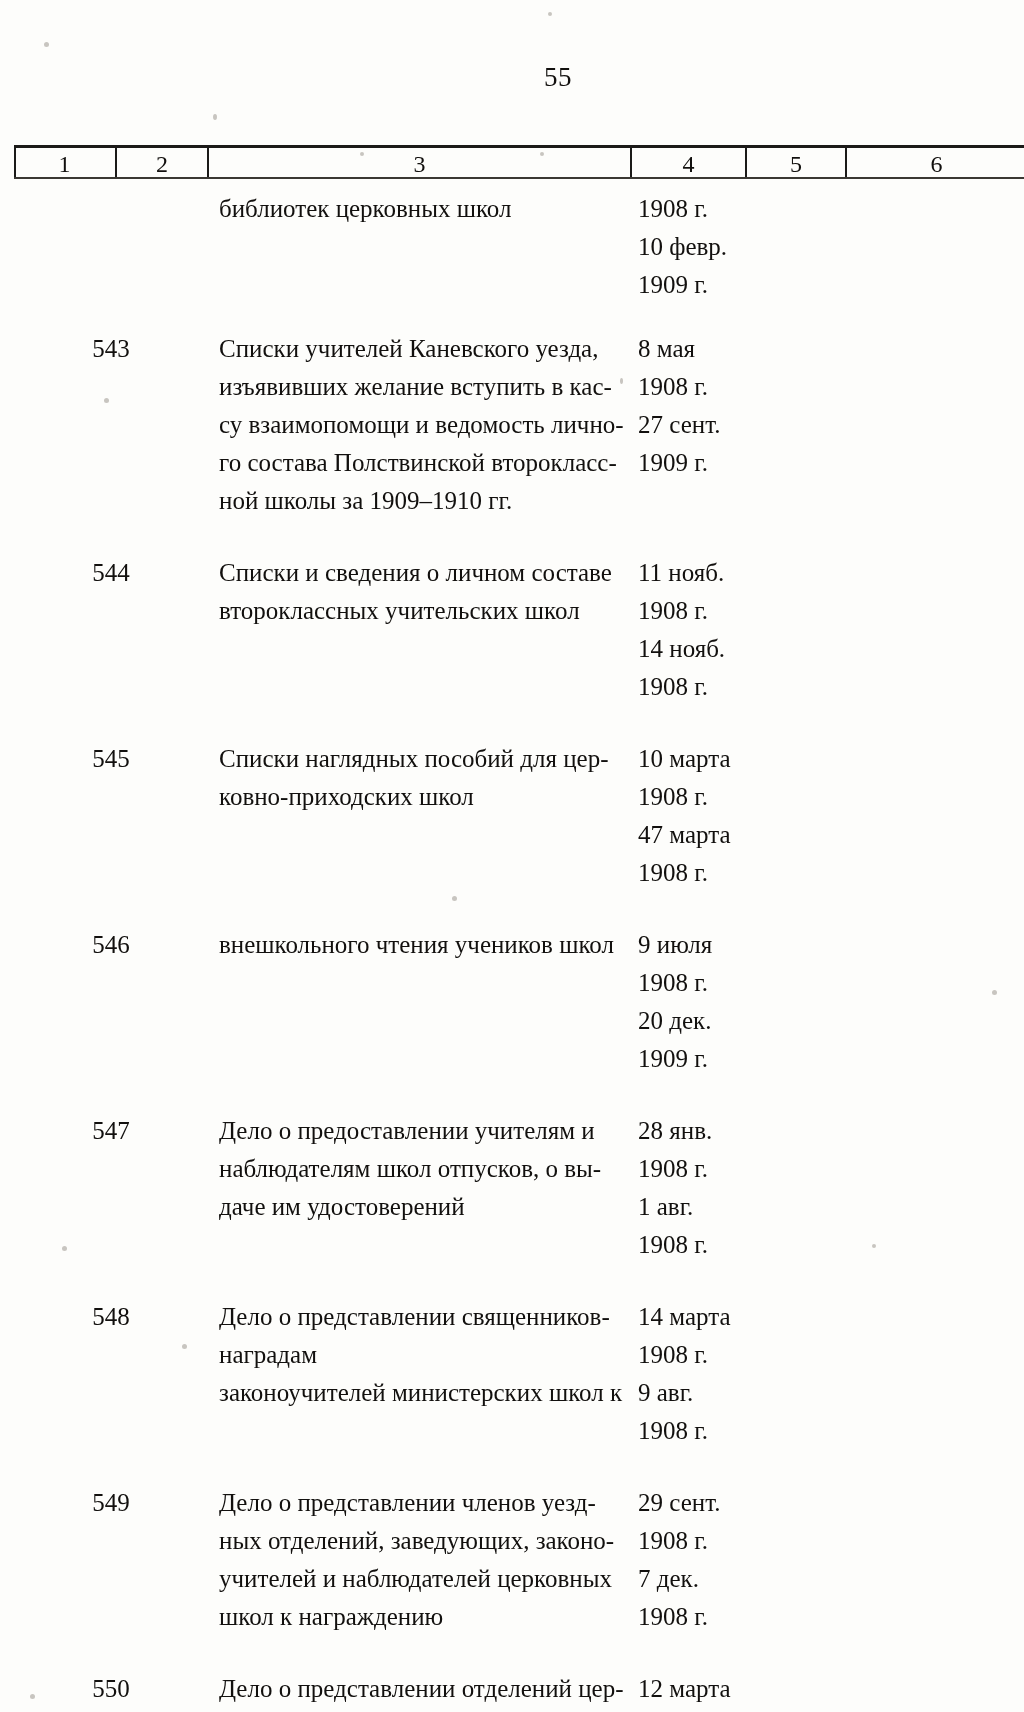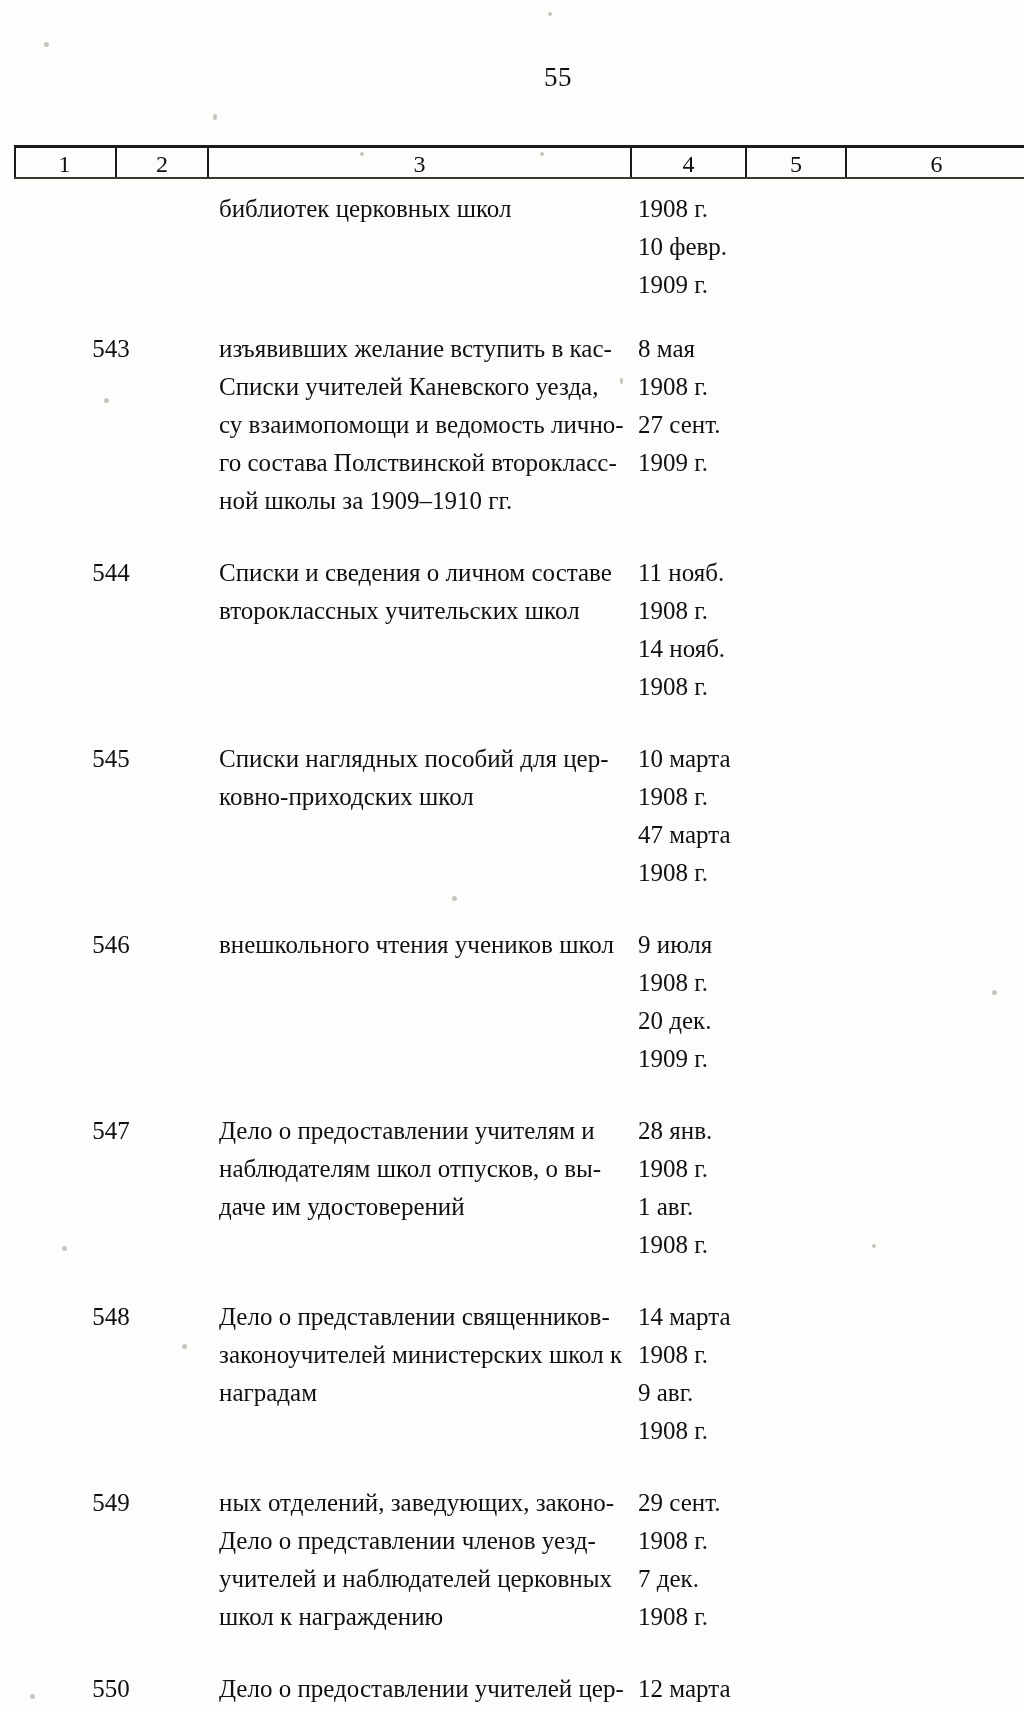--- a/index.html
+++ b/index.html
@@ -187,22 +187,22 @@
           </div>
           <div class="c-pad5"></div>
           <div class="c-pad6"></div>
         </div>
       </div>
       <div class="gap-sm"></div>
       <div class="record">
         <div class="rec-inner">
           <div class="c-num">543</div>
           <div class="c-title">
+            <span class="ln">Списки учителей Каневского уезда,</span>
             <span class="ln">изъявивших желание вступить в кас-</span>
-            <span class="ln">Списки учителей Каневского уезда,</span>
             <span class="ln">су взаимопомощи и ведомость лично-</span>
             <span class="ln">го состава Полствинской второкласс-</span>
             <span class="ln">ной школы за 1909–1910 гг.</span>
           </div>
           <div class="c-dates">
             <span class="ln">8 мая</span>
             <span class="ln">1908 г.</span>
             <span class="ln">27 сент.</span>
             <span class="ln">1909 г.</span>
           </div>
@@ -281,59 +281,59 @@
           <div class="c-pad5"></div>
           <div class="c-pad6"></div>
         </div>
       </div>
       <div class="gap"></div>
       <div class="record">
         <div class="rec-inner">
           <div class="c-num">548</div>
           <div class="c-title">
             <span class="ln">Дело о представлении священников-</span>
+            <span class="ln">наградам</span>
             <span class="ln">законоучителей министерских школ к</span>
-            <span class="ln">наградам</span>
           </div>
           <div class="c-dates">
             <span class="ln">14 марта</span>
             <span class="ln">1908 г.</span>
             <span class="ln">9 авг.</span>
             <span class="ln">1908 г.</span>
           </div>
           <div class="c-pad5"></div>
           <div class="c-pad6"></div>
         </div>
       </div>
       <div class="gap"></div>
       <div class="record">
         <div class="rec-inner">
           <div class="c-num">549</div>
           <div class="c-title">
+            <span class="ln">Дело о представлении членов уезд-</span>
             <span class="ln">ных отделений, заведующих, законо-</span>
-            <span class="ln">Дело о представлении членов уезд-</span>
             <span class="ln">учителей и наблюдателей церковных</span>
             <span class="ln">школ к награждению</span>
           </div>
           <div class="c-dates">
             <span class="ln">29 сент.</span>
             <span class="ln">1908 г.</span>
             <span class="ln">7 дек.</span>
             <span class="ln">1908 г.</span>
           </div>
           <div class="c-pad5"></div>
           <div class="c-pad6"></div>
         </div>
       </div>
       <div class="gap"></div>
       <div class="record">
         <div class="rec-inner">
           <div class="c-num">550</div>
           <div class="c-title">
-            <span class="ln">Дело о предоставлении учителей цер-</span>
+            <span class="ln">Дело о представлении отделений цер-</span>
             <span class="ln">ковных школ к награждению золоты-</span>
           </div>
           <div class="c-dates">
             <span class="ln">12 марта</span>
             <span class="ln">1908 г.</span>
           </div>
           <div class="c-pad5"></div>
           <div class="c-pad6"></div>
         </div>
       </div>

